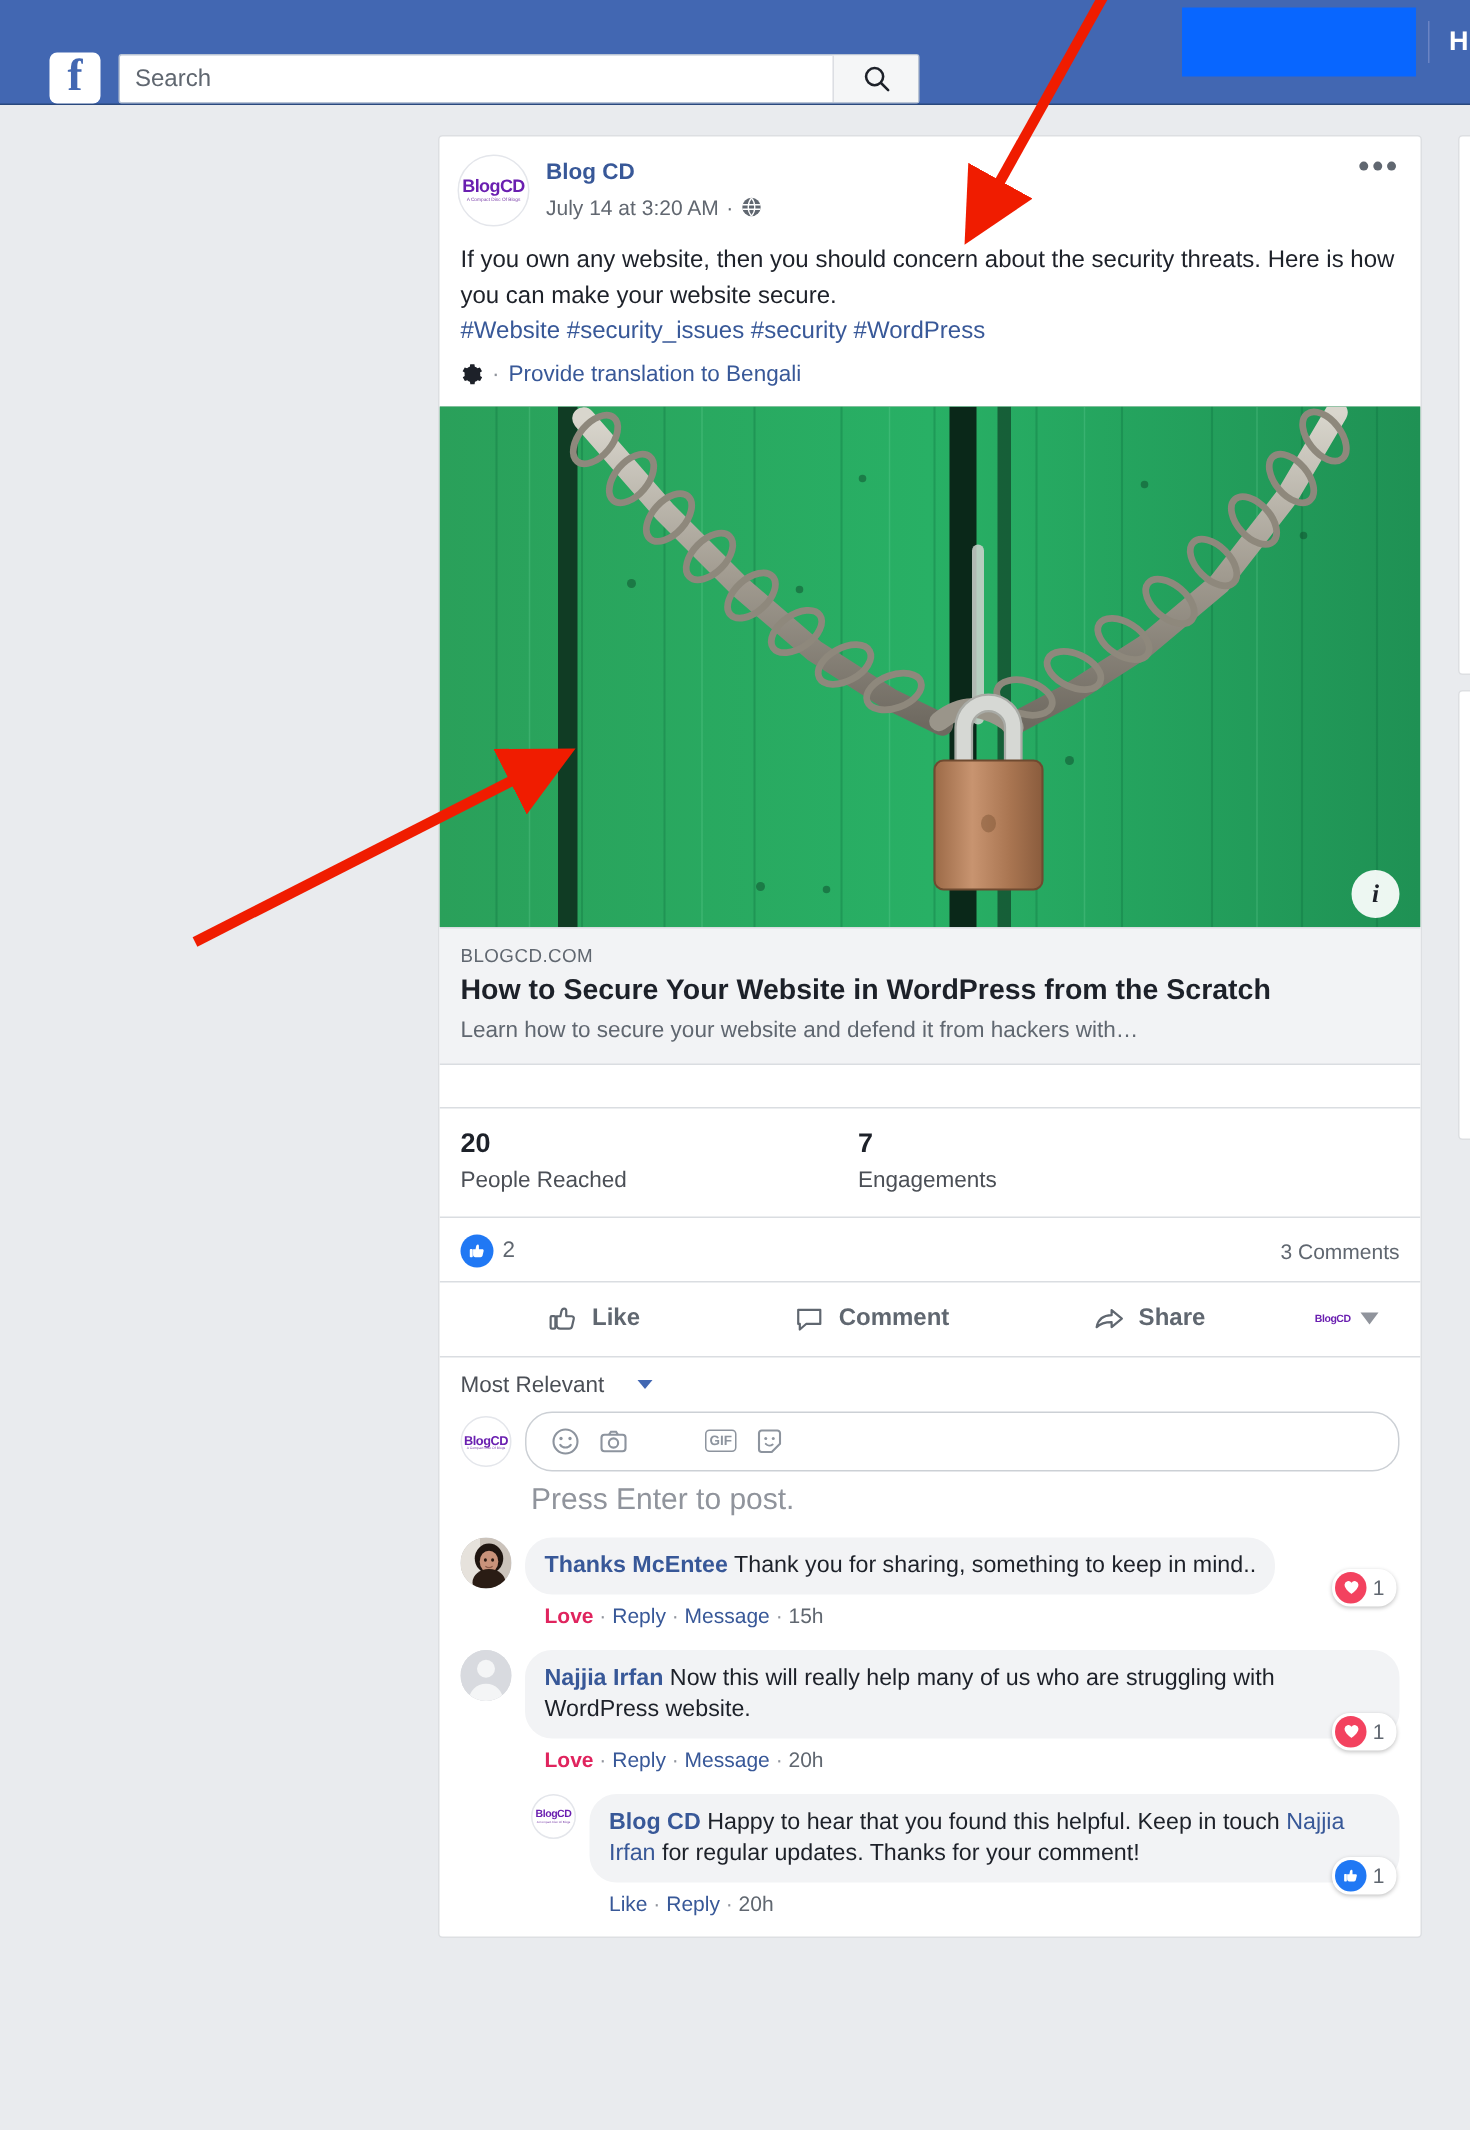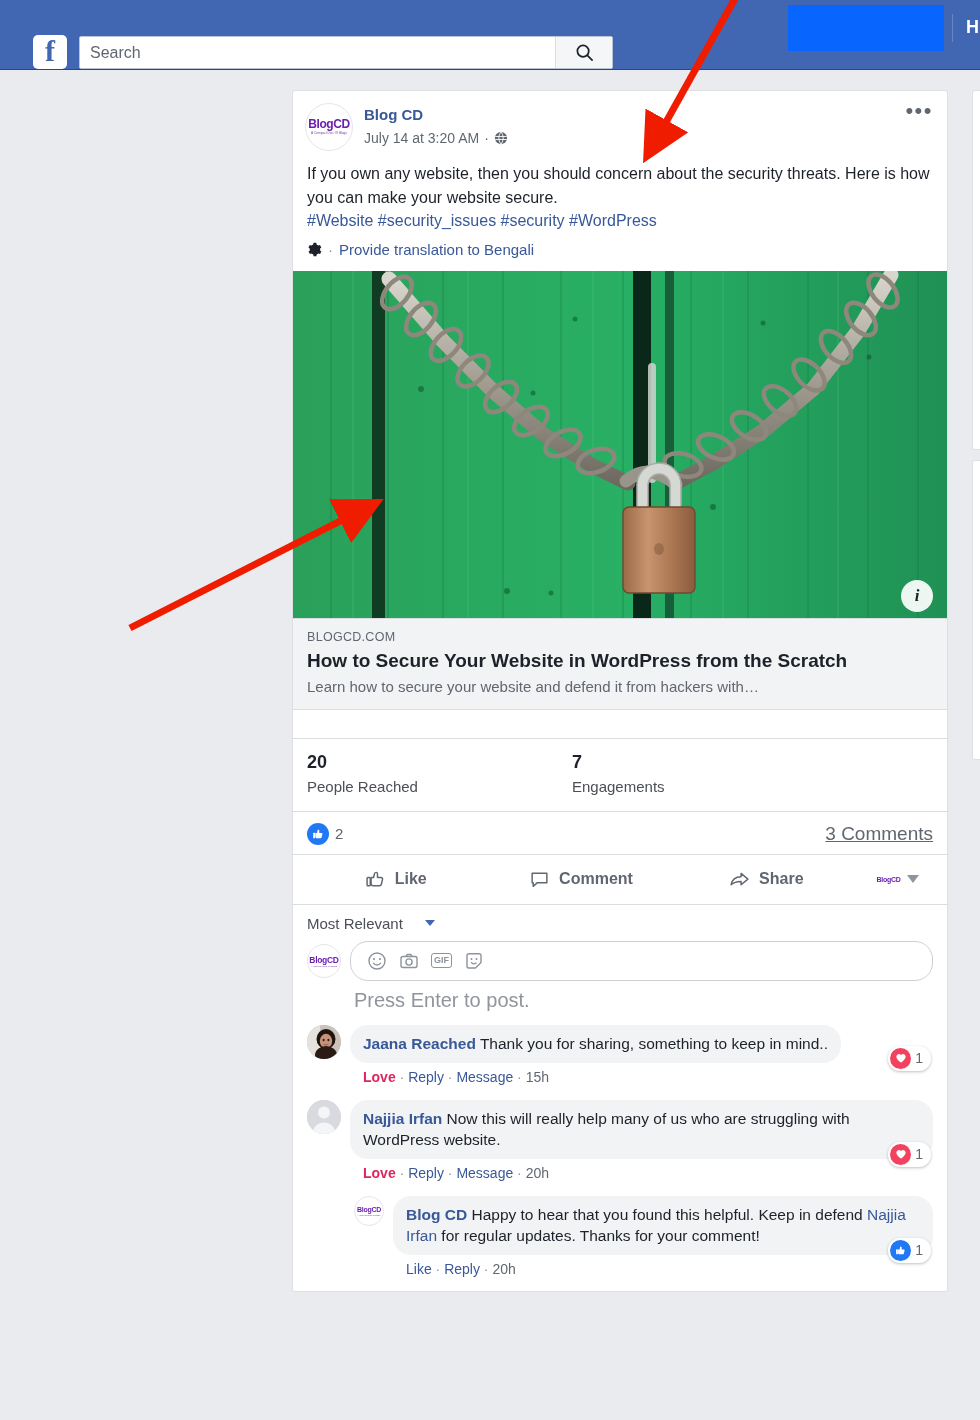--- a/index.html
+++ b/index.html
@@ -184,21 +184,21 @@
     padding: 11px 14px 9px 14px;
   }
   .like-bubble {
     width: 22px; height: 22px; border-radius: 50%;
     background: #2078f4;
     display: flex; align-items: center; justify-content: center;
     flex: none;
   }
   .react-count { font-size: 15px; color: #606770; margin-left: 6px; }
   .comment-count {
-    margin-left: auto; font-size: 19px; color: #606770; cursor: pointer; text-decoration: underline;
+    margin-left: auto; font-size: 14px; color: #606770; cursor: pointer;
   }
 
   
   .actions {
     display: flex; align-items: center;
     border-top: 1px solid #dadde1;
     padding: 4px 10px;
   }
   .action-btn {
     flex: 1; display: flex; align-items: center; justify-content: center;
@@ -254,21 +254,21 @@
     flex: 1; border: none; outline: none; background: transparent;
     font-size: 16px; color: #1d2129;
     font-family: "Liberation Sans", sans-serif;
   }
   .composer-box input::placeholder { color: #8d949e; opacity: 1; }
   .composer-icons { display: flex; align-items: center; gap: 12px; }
   .ci { cursor: pointer; display: flex; }
   .gif-box {
     border: 1.6px solid #8d949e; border-radius: 3px;
     font-size: 9px; font-weight: bold; color: #8d949e;
-    padding: 1px 2px; line-height: 11px;
+    padding: 1px 2px; line-height: 11px; margin-left: 39px;
   }
   .press-enter {
     font-size: 20px; color: #90949c; padding: 8px 0 0 4px;
   }
 
   .comment-item { display: flex; gap: 9px; margin-top: 13px; position: relative; }
   .comment-item.nested { margin-left: 47px; }
   .c-avatar {
     width: 34px; height: 34px; border-radius: 50%;
     flex: none; overflow: hidden; background: #d8dade; position: relative;
@@ -578,21 +578,21 @@
             <ellipse cx="19" cy="14" rx="9.5" ry="10" fill="#1f1510"></ellipse>
             <ellipse cx="19" cy="16" rx="6.2" ry="7.2" fill="#c9927a"></ellipse>
             <ellipse cx="19" cy="30" rx="11" ry="9" fill="#2a1c14"></ellipse>
             <ellipse cx="16.6" cy="15" rx="1" ry="1.2" fill="#2b1a12"></ellipse>
             <ellipse cx="21.4" cy="15" rx="1" ry="1.2" fill="#2b1a12"></ellipse>
             <path d="M16.6 19.2a4 4 0 004.8 0" fill="none" stroke="#8d5b49" stroke-width="0.9"></path>
           </svg>
         </div>
         <div class="c-body">
           <div class="bubble">
-            <span class="c-name">Jaana Reached</span><span> Thank you for sharing, something to keep in mind..</span>
+            <span class="c-name">Thanks McEntee</span><span> Thank you for sharing, something to keep in mind..</span>
           </div>
           <div class="c-actions">
             <span class="love">Love</span>
             <span class="dot">·</span>
             <span class="lk">Reply</span>
             <span class="dot">·</span>
             <span class="lk">Message</span>
             <span class="dot">·</span>
             <span class="time">15h</span>
           </div>
@@ -639,21 +639,21 @@
         </div>
       </div>
 
       <div class="comment-item nested">
         <div class="c-avatar small blogcd">
           <div class="logotext">BlogCD</div>
           <div class="tagline">A Compact Disc Of Blogs</div>
         </div>
         <div class="c-body">
           <div class="bubble">
-            <span class="c-name">Blog CD</span><span> Happy to hear that you found this helpful. Keep in defend </span><span class="c-mention">Najjia Irfan</span><span> for regular updates. Thanks for your comment!</span>
+            <span class="c-name">Blog CD</span><span> Happy to hear that you found this helpful. Keep in touch </span><span class="c-mention">Najjia Irfan</span><span> for regular updates. Thanks for your comment!</span>
           </div>
           <div class="c-actions">
             <span class="lk">Like</span>
             <span class="dot">·</span>
             <span class="lk">Reply</span>
             <span class="dot">·</span>
             <span class="time">20h</span>
           </div>
         </div>
         <div class="react-badge">

